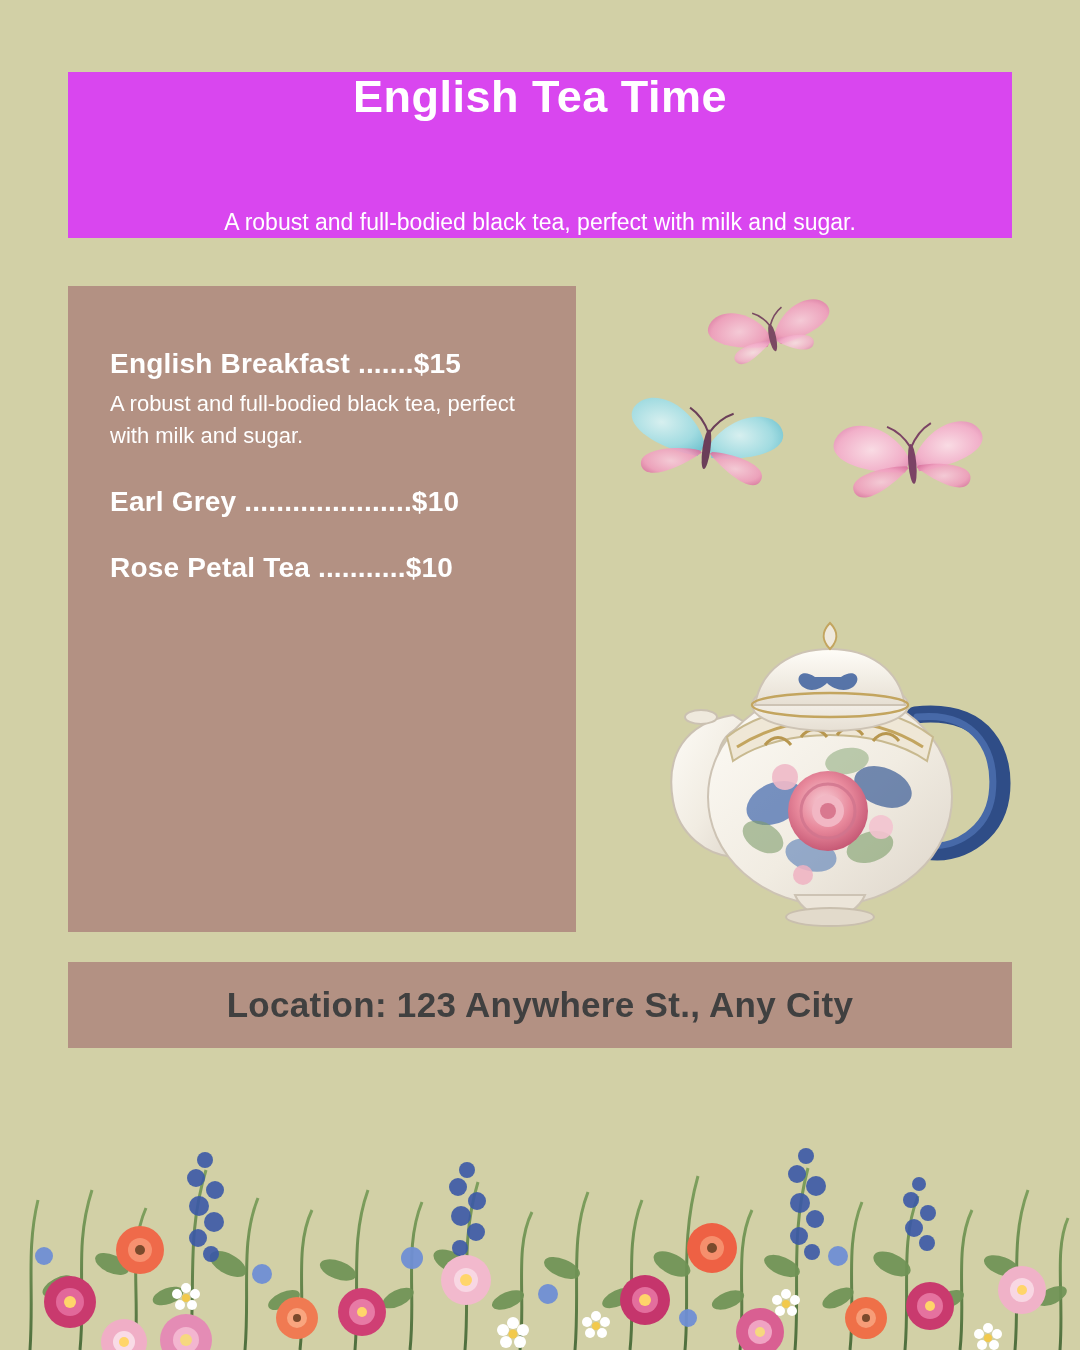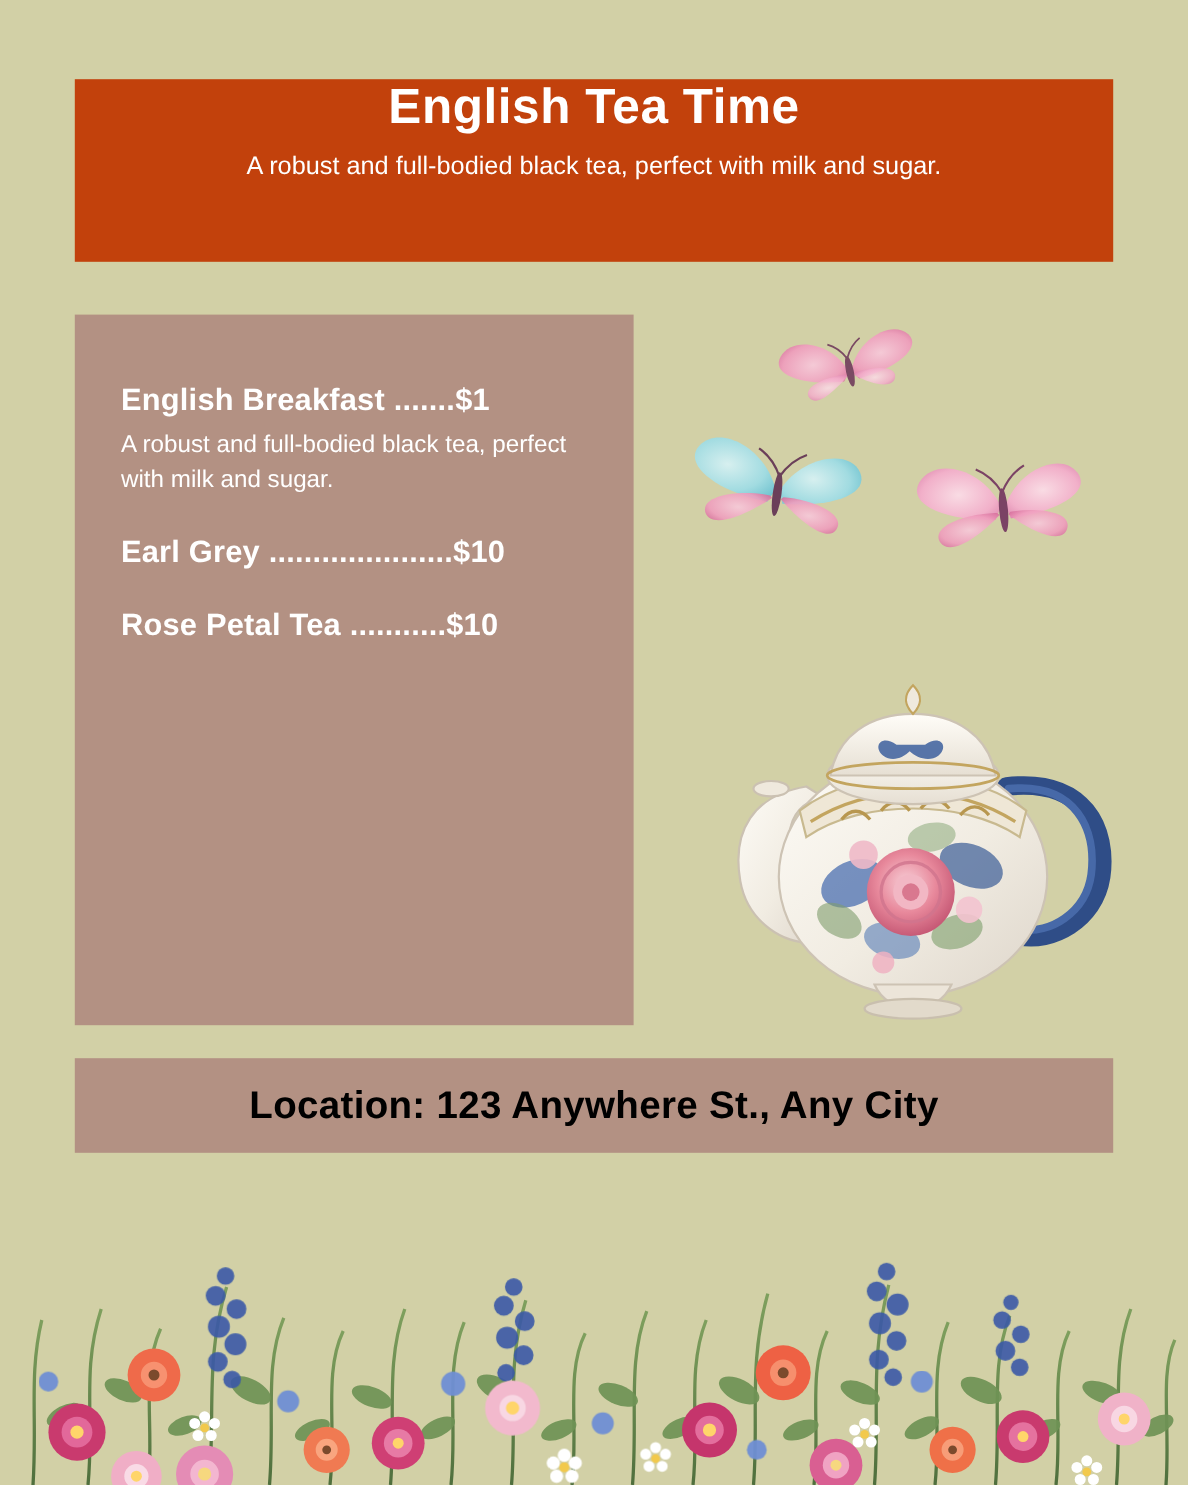--- a/index.html
+++ b/index.html
@@ -21,25 +21,25 @@
     overflow: hidden;
   }
 
   
   .header-band {
     position: absolute;
     left: 68px;
     top: 72px;
     width: 944px;
     height: 166px;
-    background: #c2410c;
+    background: #d946ef;
     display: flex;
     flex-direction: column;
     align-items: center;
-    justify-content: flex-start;
+    justify-content: space-between;
     padding: 0 30px;
   }
   .header-title {
     font-size: 45px;
     font-weight: 800;
     color: #ffffff;
     letter-spacing: 0.5px;
     line-height: 1.1;
     text-align: center;
   }
@@ -88,21 +88,21 @@
     width: 944px;
     height: 86px;
     background: #b39183;
     display: flex;
     align-items: center;
     justify-content: center;
   }
   .location-text {
     font-size: 35px;
     font-weight: 800;
-    color: #000000;
+    color: #404040;
     letter-spacing: 0.3px;
     text-align: center;
   }
 
   
   .art { position: absolute; pointer-events: none; }
 
   .butterflies { left: 620px; top: 285px; width: 420px; height: 250px; }
   .teapot-wrap { left: 615px; top: 565px; width: 420px; height: 380px; }
 
@@ -121,21 +121,21 @@
 <div class="poster">
 
   <div class="header-band">
     <div class="header-title">English Tea Time</div>
     <div class="header-sub">A robust and full-bodied black tea, perfect with milk and sugar.</div>
   </div>
 
   <div class="menu-card">
 
     <div class="menu-item">
-      <div class="item-title">English Breakfast .......$1</div>
+      <div class="item-title">English Breakfast .......$15</div>
       <div class="item-desc">A robust and full-bodied black tea, perfect with milk and sugar.</div>
     </div>
 
     <div class="menu-item">
       <div class="item-title">Earl Grey .....................$10</div>
     </div>
 
     <div class="menu-item">
       <div class="item-title">Rose Petal Tea ...........$10</div>
     </div>

